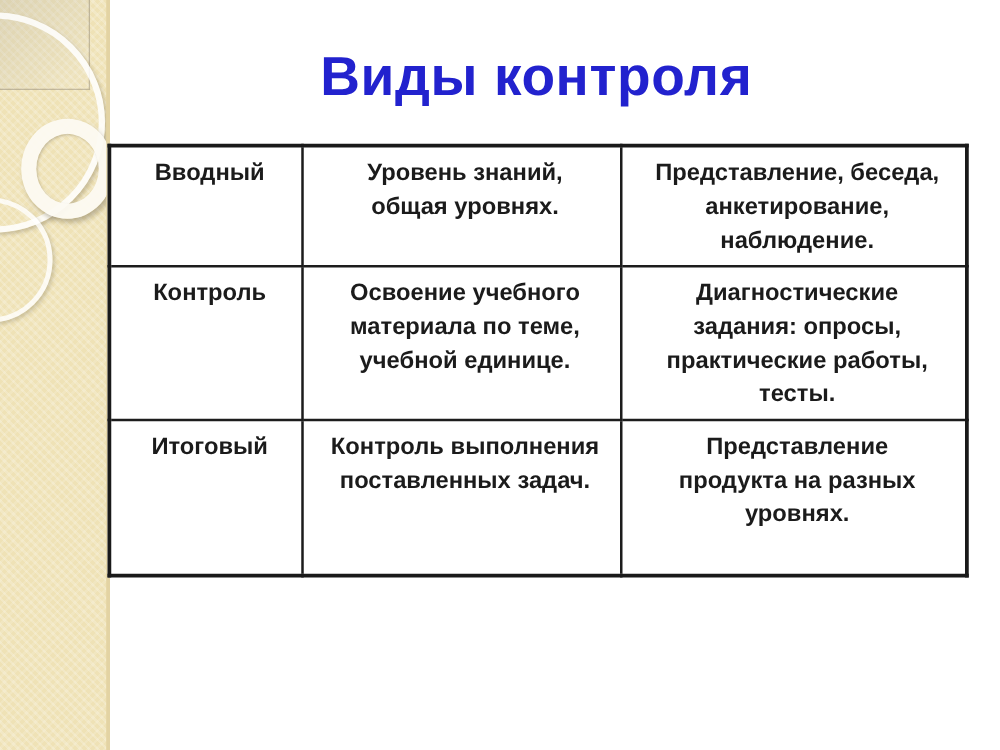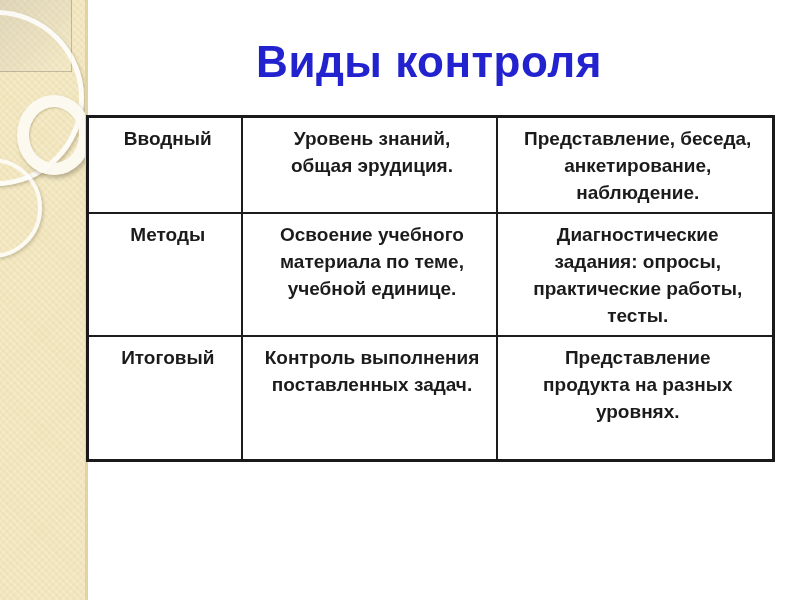--- a/index.html
+++ b/index.html
@@ -132,27 +132,27 @@
   <table class="control-table">
     <colgroup>
       <col style="width:154px">
       <col style="width:255px">
       <col style="width:277px">
     </colgroup>
     <tbody>
       <tr class="row-vvodny">
         <td class="type-cell">Вводный</td>
         <td class="content-cell">Уровень знаний,
-общая эрудиция.</td>
+общая уровнях.</td>
         <td class="methods-cell">Представление, беседа,
 анкетирование,
 наблюдение.</td>
       </tr>
       <tr class="row-tekushchy">
-        <td class="type-cell">Методы</td>
+        <td class="type-cell">Контроль</td>
         <td class="content-cell">Освоение учебного
 материала по теме,
 учебной единице.</td>
         <td class="methods-cell">Диагностические
 задания: опросы,
 практические работы,
 тесты.</td>
       </tr>
       <tr class="row-itogovy">
         <td class="type-cell">Итоговый</td>

